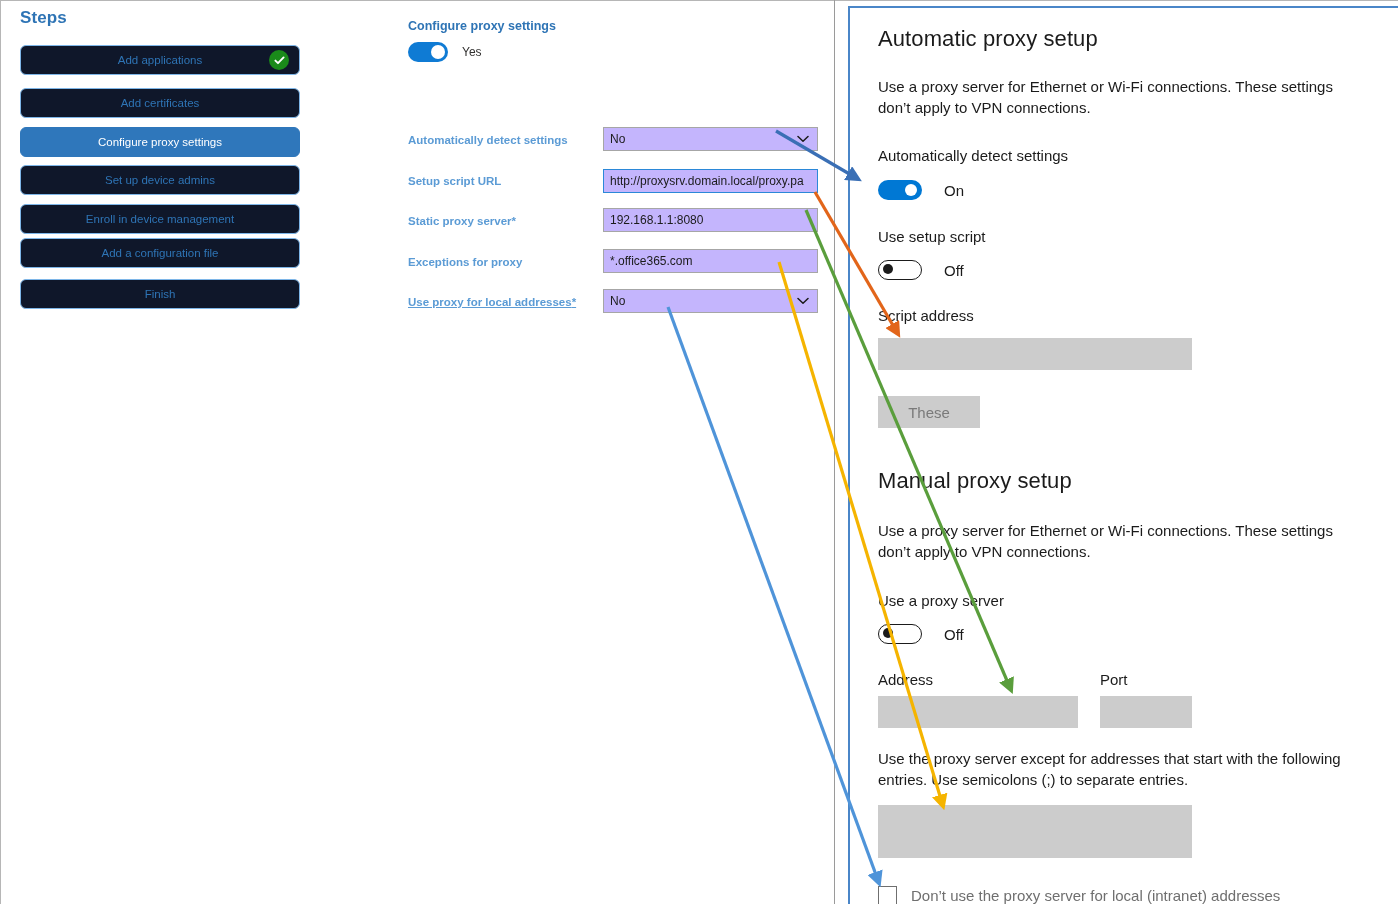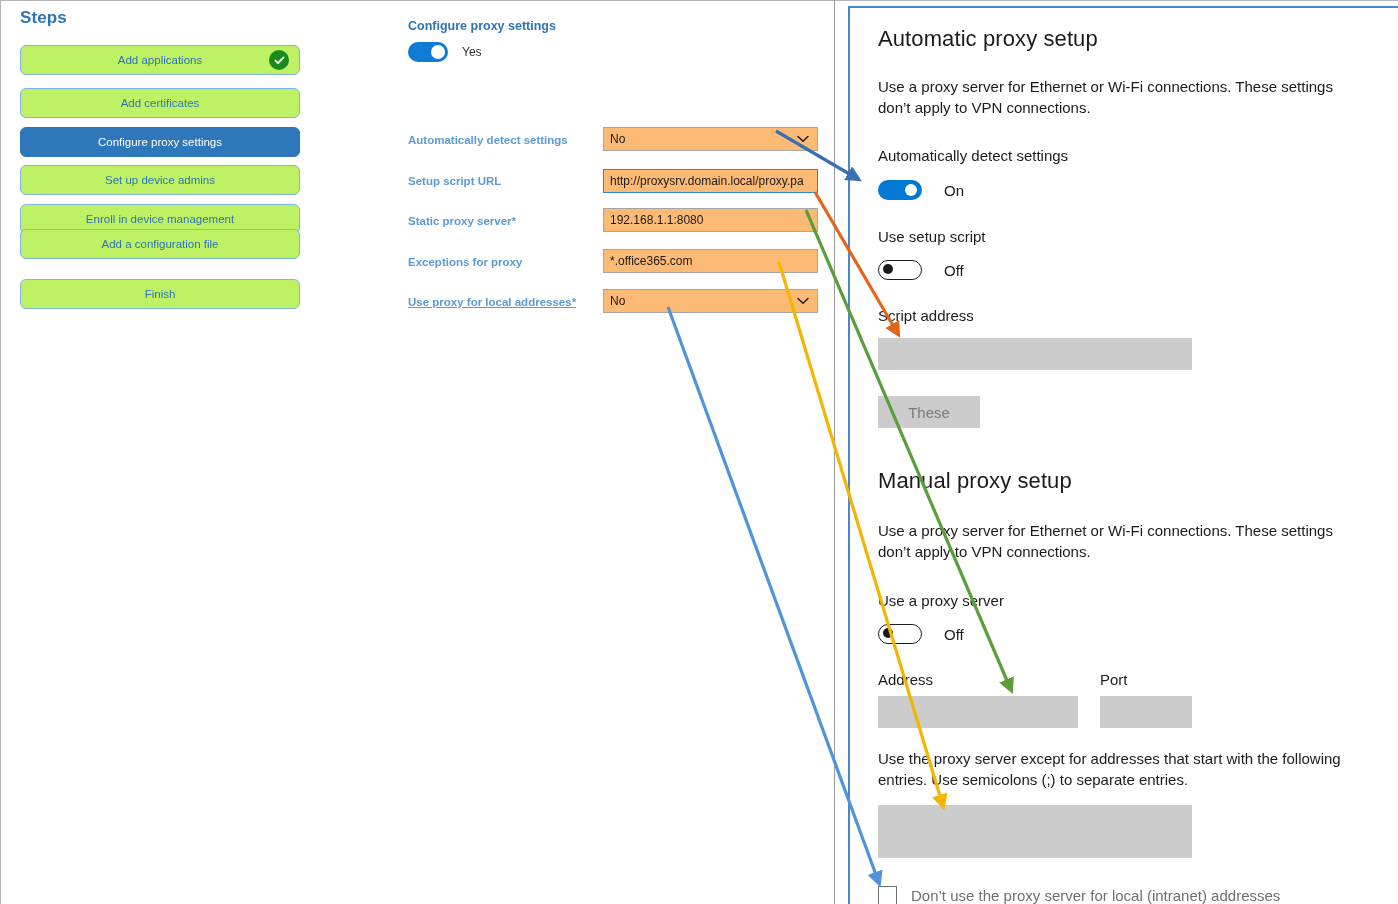--- a/index.html
+++ b/index.html
@@ -46,21 +46,21 @@
     color: #2e74b5;
     letter-spacing: .1px;
   }
   .step-btn {
     position: absolute;
     left: 20px;
     width: 280px;
     height: 30px;
     border: 1px solid #7eb6e8;
     border-radius: 6px;
-    background: #bef264;
+    background: #0f172a;
     color: #2e74b5;
     font-size: 11.5px;
     display: flex;
     align-items: center;
     justify-content: center;
     box-sizing: border-box;
     cursor: pointer;
   }
   .step-btn.active {
     background: #2f77bb;
@@ -132,21 +132,21 @@
     color: #5b9bd5;
     white-space: nowrap;
   }
   .form-label .req { color: #5b9bd5; font-weight: bold; }
   .form-field {
     position: absolute;
     left: 273px;
     width: 215px;
     height: 24px;
     border: 1px solid #a6a6a6;
-    background: #fdba74;
+    background: #c4b5fd;
     box-sizing: border-box;
     display: flex;
     align-items: center;
     padding: 0 6px;
     font-size: 12px;
     color: #1b1b1b;
     cursor: text;
   }
   .form-field.focused { border: 1.6px solid #2b88d8; }
   .form-field.select { cursor: pointer; justify-content: space-between; }
@@ -299,21 +299,21 @@
     </div>
 
     <div class="step-btn" style="top:165px;">
       <span>Set up device admins</span>
     </div>
 
     <div class="step-btn" style="top:204px;">
       <span>Enroll in device management</span>
     </div>
 
-    <div class="step-btn" style="top:229px;">
+    <div class="step-btn" style="top:238px;">
       <span>Add a configuration file</span>
     </div>
 
     <div class="step-btn" style="top:279px;">
       <span>Finish</span>
     </div>
   </div>
 
   <div id="form-panel">
 

